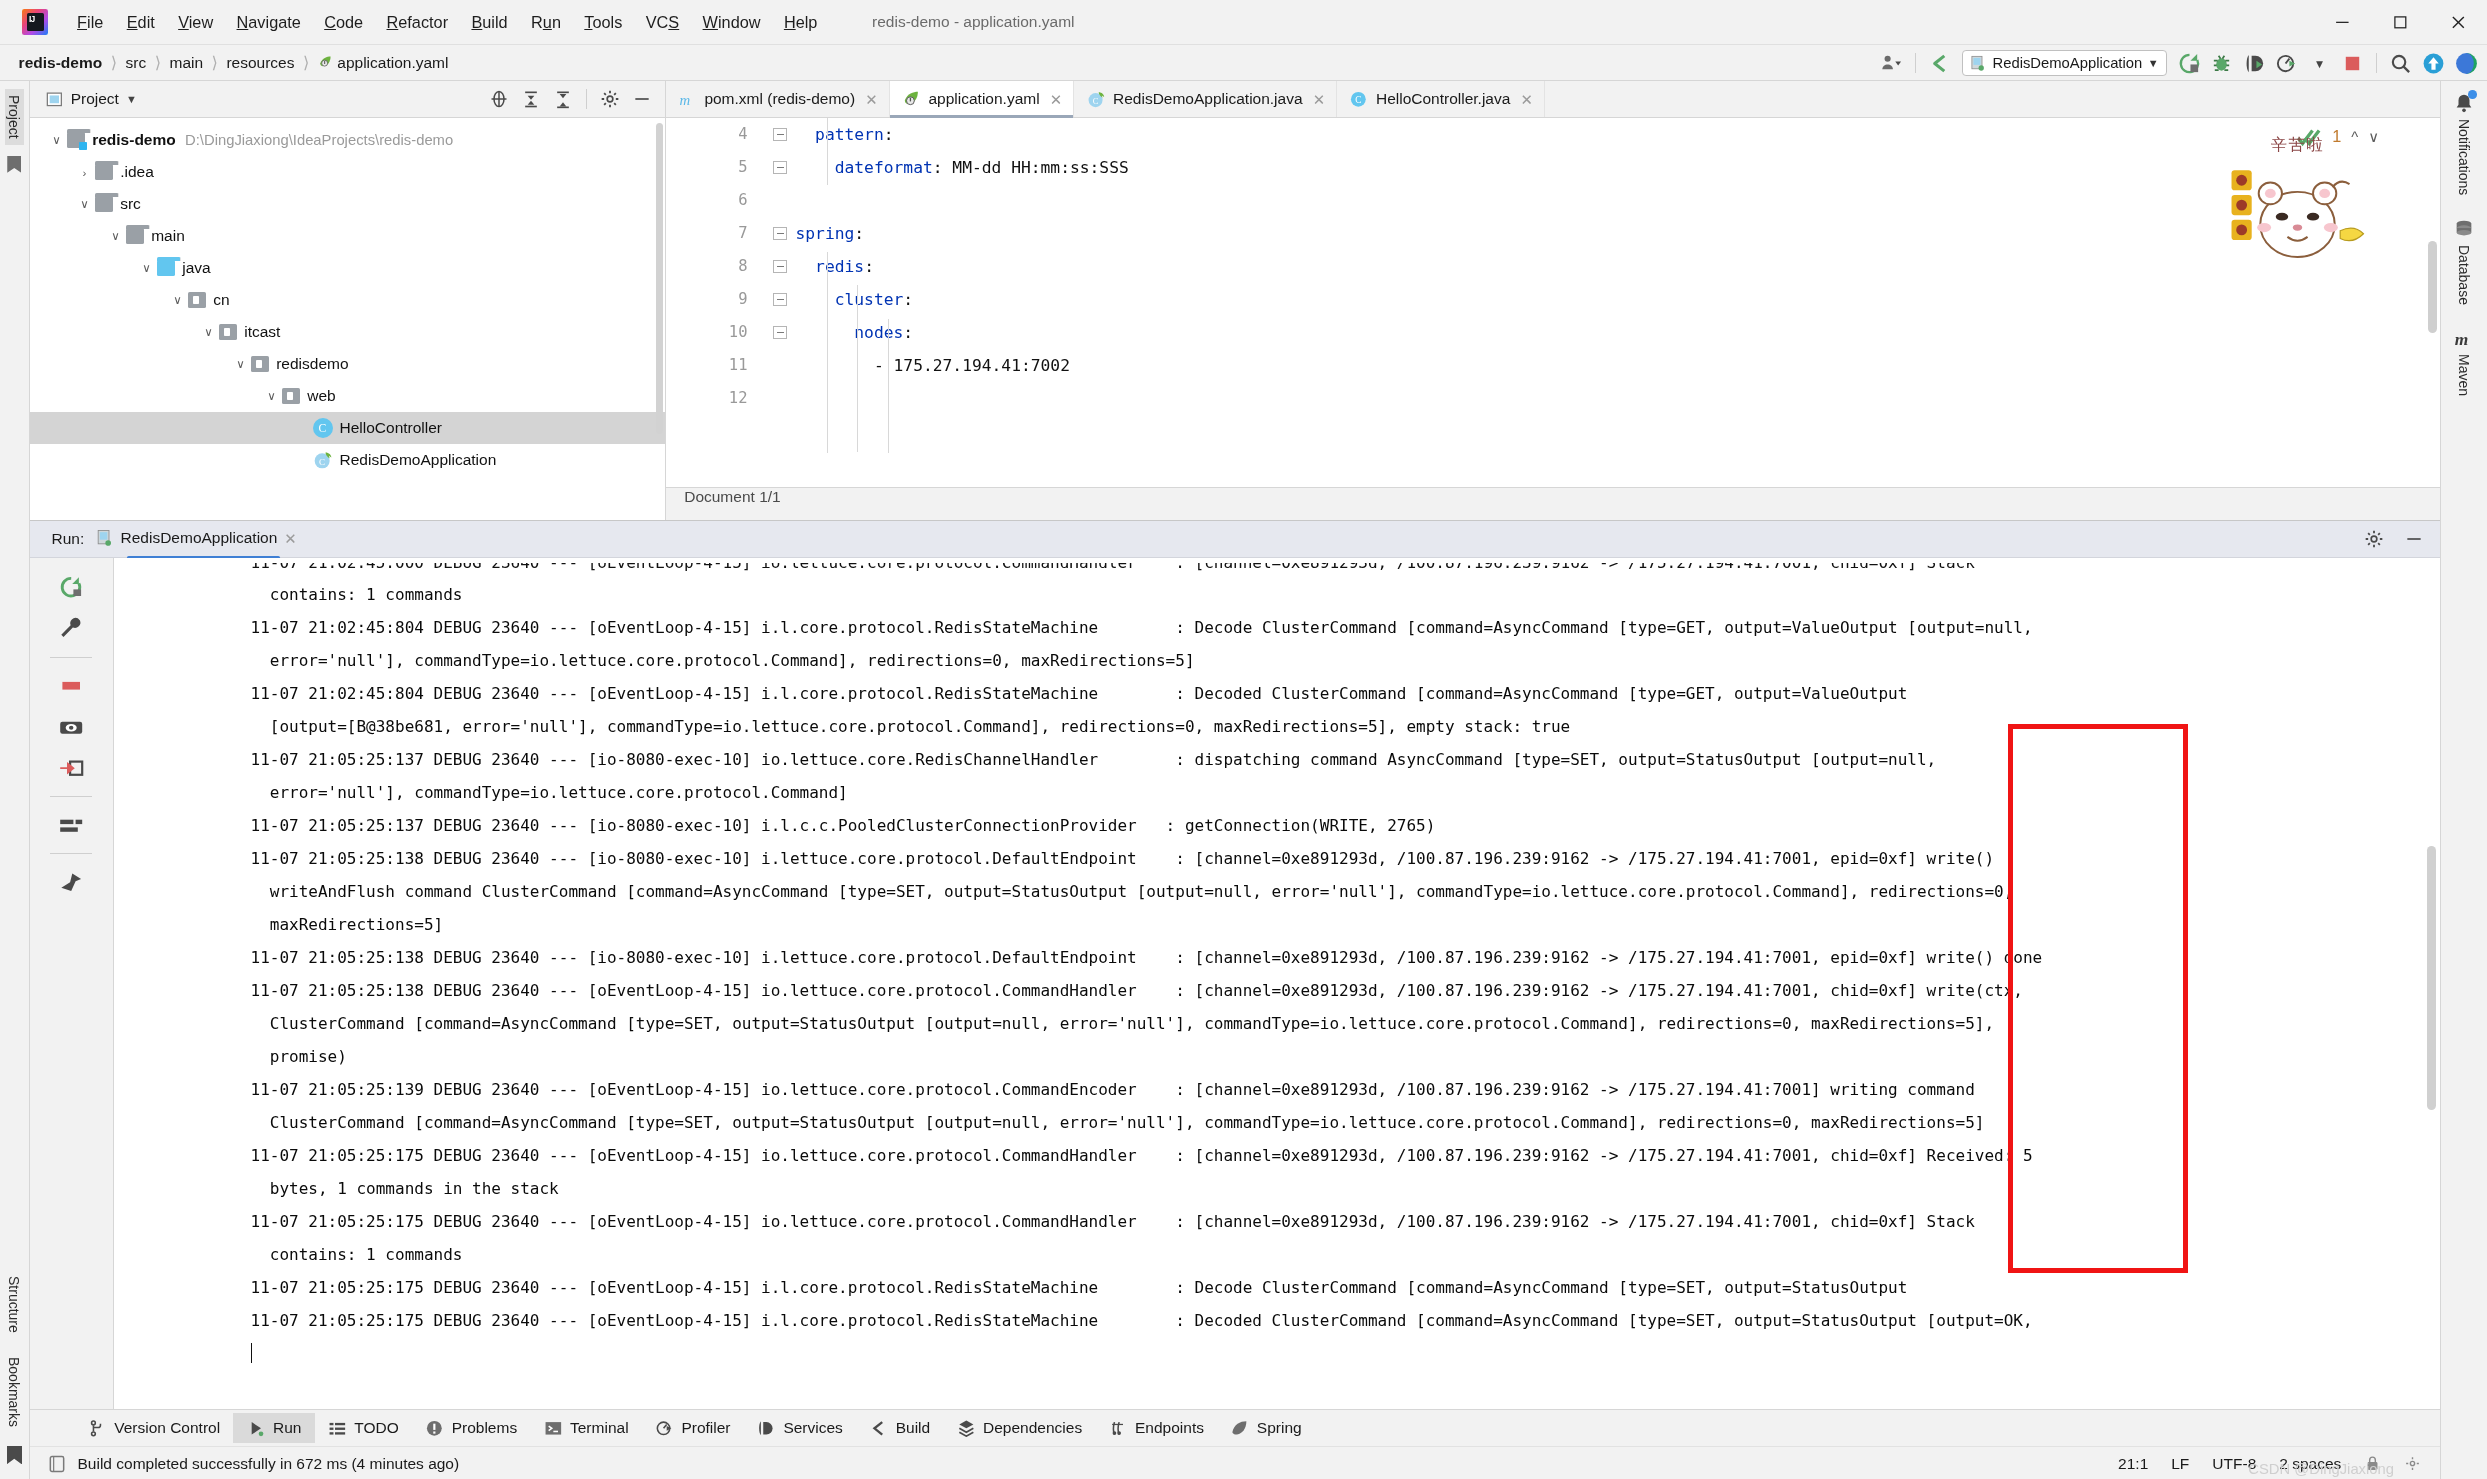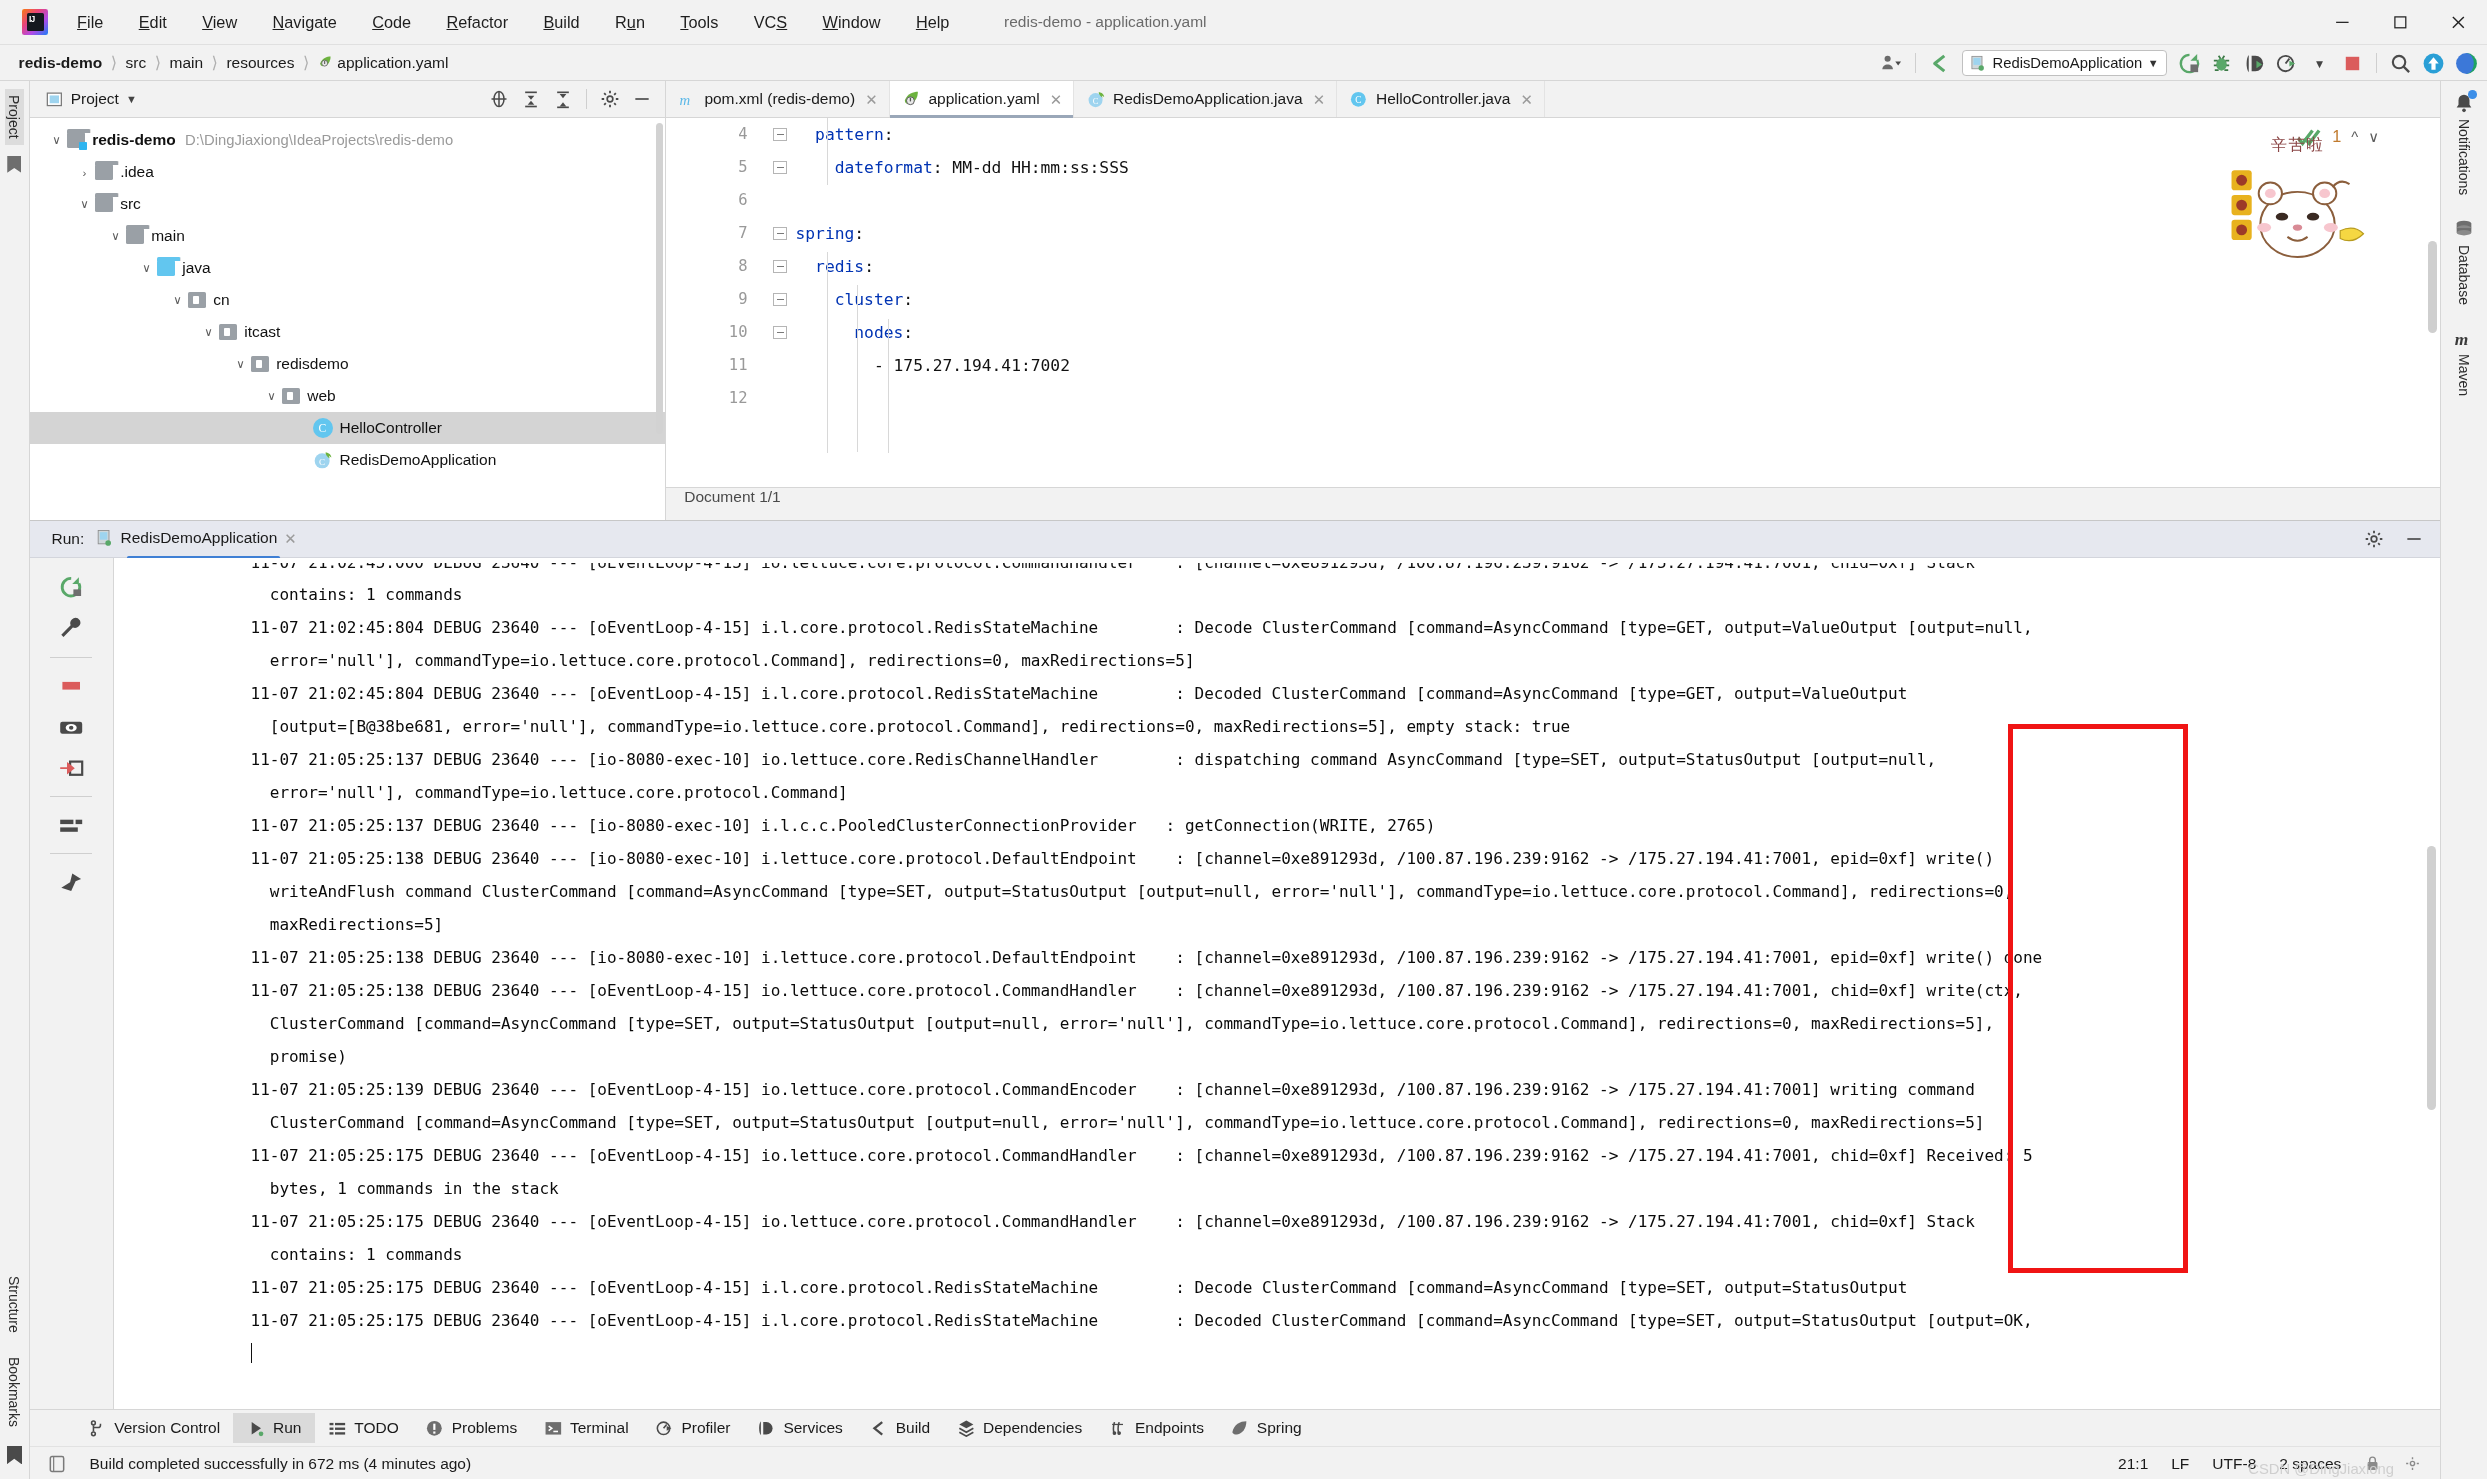--- a/index.html
+++ b/index.html
@@ -15,21 +15,21 @@
   
   .titlebar {
     height: 45px; background: #f2f2f2; display: flex; align-items: center;
     border-bottom: 0.8px solid #e0e0e0; flex: none; position: relative;
   }
   .ij-logo { width: 26.4px; height: 26.4px; margin-left: 22px; margin-right: 17px; position: relative; flex: none; }
   .ij-logo .sq { position: absolute; width: 100%; height: 100%; border-radius: 2.3px;
     background: linear-gradient(135deg,#f97a12 0%,#e8447b 35%,#b14ae8 65%,#1b7ff5 100%); }
   .ij-logo .inner { position: absolute; left: 4.7px; top: 3.9px; width: 17px; height: 18.7px; background: #14181f; border-radius: 1.6px; }
   .ij-logo .ij { position: absolute; left: 7px; top: 5.4px; color: #fff; font-size: 8.5px; font-weight: bold; letter-spacing: -0.8px;}
-  .menu { display: flex; align-items: center; gap: 12px; }
+  .menu { display: flex; align-items: center; gap: 0px; }
   .menu-item { font-size: 16.3px; color: #1e1e1e; padding: 3.1px 11.7px; cursor: default; white-space: nowrap; }
   .menu-item u { text-decoration: underline; }
   .win-title { font-size: 15.5px; color: #6b6b6b; margin-left: 43px; white-space: nowrap; }
   .win-ctrls { position: absolute; right: 0; top: 0; height: 45px; display: flex; align-items: center; }
   .win-btn { width: 58px; height: 45px; display: flex; align-items: center; justify-content: center; color: #222; font-size: 17px; }
 
   
   .navbar {
     height: 36px; background: #f2f2f2; display: flex; align-items: center;
     border-bottom: 0.8px solid #d6d6d6; flex: none; position: relative;
@@ -156,21 +156,21 @@
   .caretbar { display: inline-block; width: 1.6px; height: 20px; background: #111; vertical-align: -3.9px; }
 
   .redbox { position: absolute; border: 5.4px solid #f01414; pointer-events: none; z-index: 30; }
 
   
   .bottombar { height: 37px; background: #f2f2f2; border-top: 0.8px solid #d6d6d6; display: flex; align-items: center;
     flex: none; padding-left: 45px; }
   .bb-item { display: flex; align-items: center; gap: 7.8px; font-size: 15.5px; color: #1a1a1a; padding: 5.4px 13.2px; white-space: nowrap;}
   .bb-item.sel { background: #dadada; }
   .statusbar { height: 34px; background: #f2f2f2; border-top: 0.8px solid #e2e2e2; display: flex; align-items: center;
-    flex: none; padding: 0 18.7px 0 17px; gap: 23px; }
+    flex: none; padding: 0 18.7px 0 17px; gap: 11px; }
   .status-text { font-size: 15.5px; color: #1a1a1a; }
   .status-right { margin-left: auto; display: flex; align-items: center; gap: 23px; }
   .status-right .st { font-size: 15.5px; color: #1a1a1a; }
   .watermark { position: absolute; right: 93px; bottom: 3.1px; font-size: 14.8px; color: #cfcfcf; pointer-events: none; }
   svg { display: block; }
 </style>
 </head>
 <body>
 
 <div class="ide">

